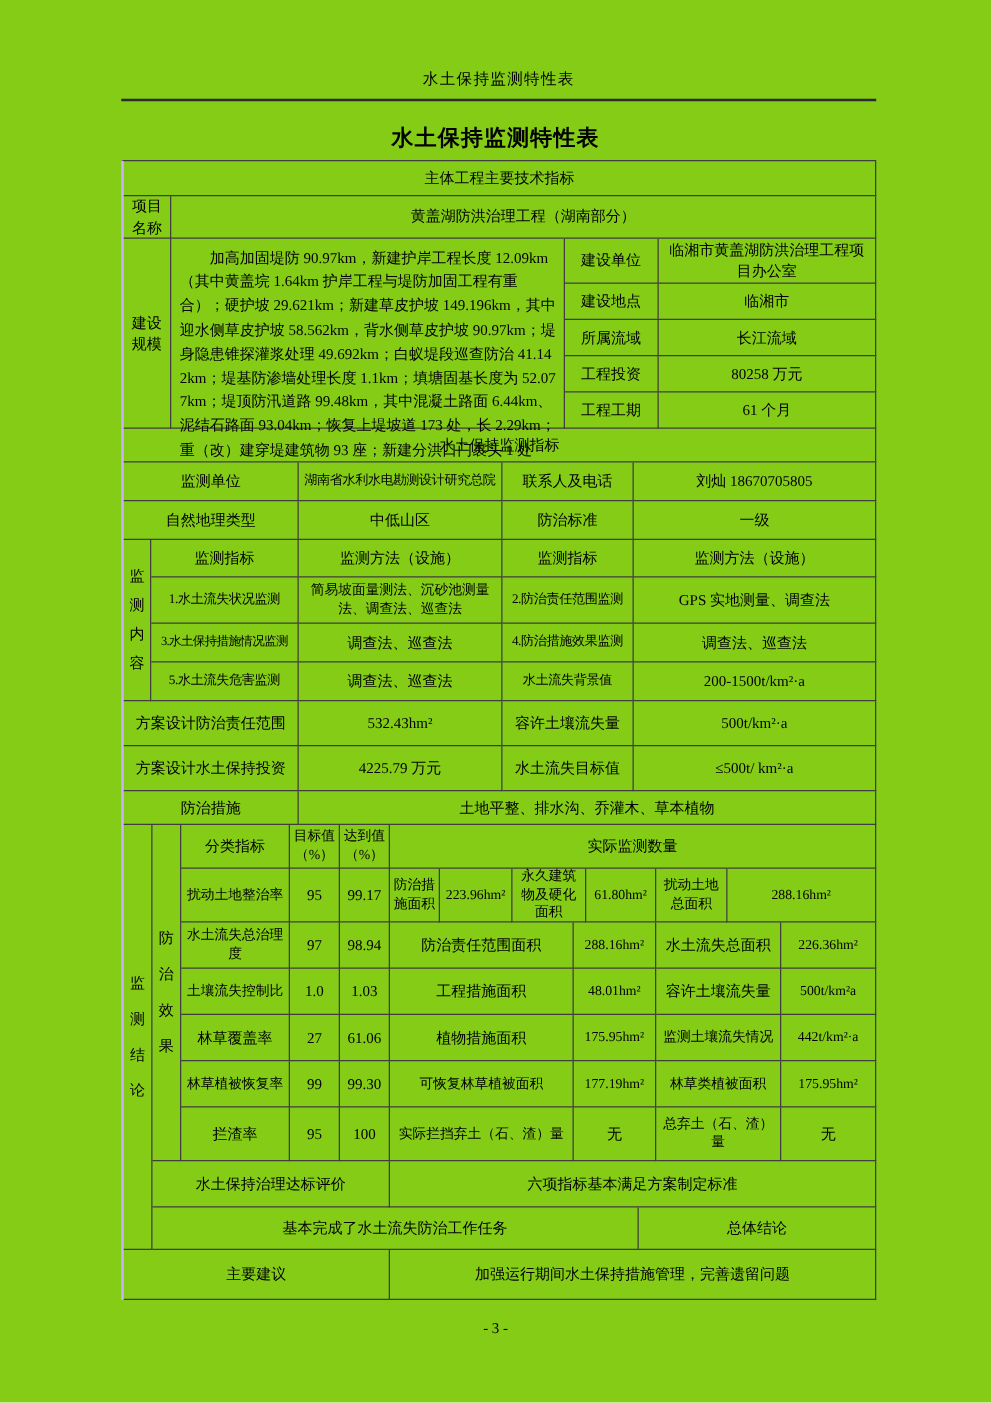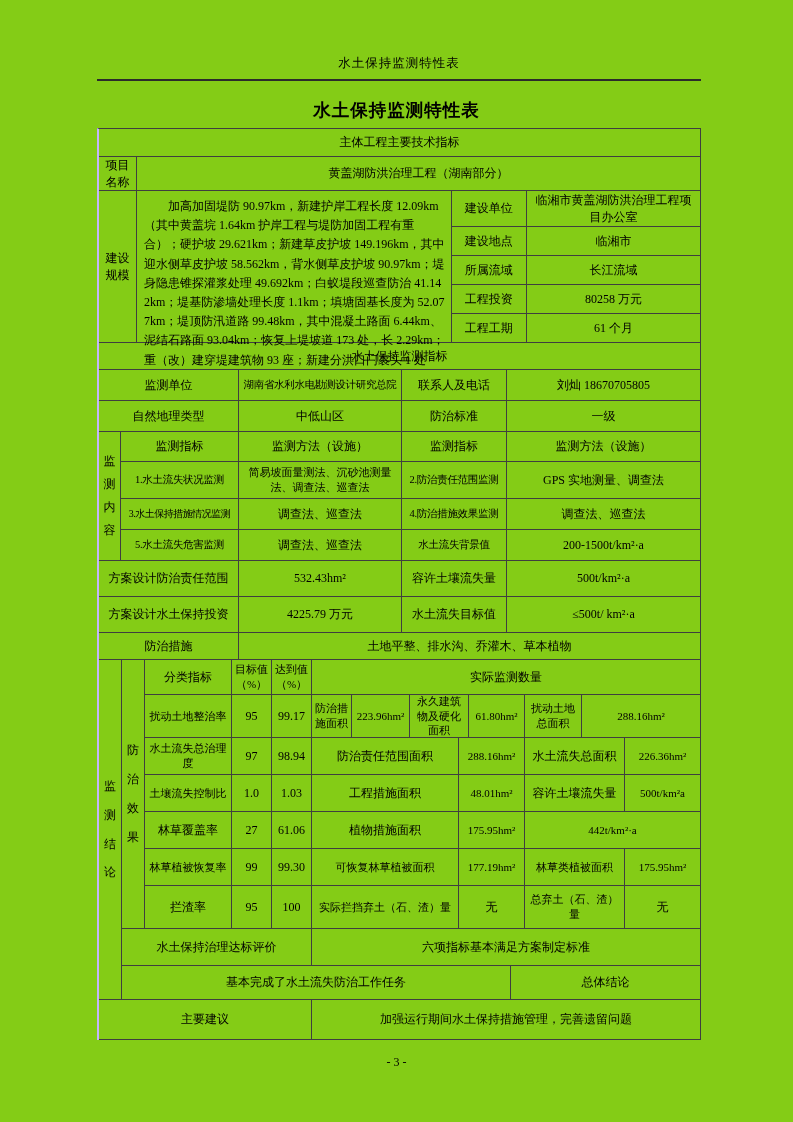--- a/index.html
+++ b/index.html
@@ -210,20 +210,21 @@
               <div class="cell w100">容许土壤流失量</div>
               <div class="cell f1 small">500t/km²a</div>
             </div>
 
             <div class="row" style="height:37px">
               <div class="cell w87">林草覆盖率</div>
               <div class="cell w40">27</div>
               <div class="cell w40">61.06</div>
               <div class="cell w147">植物措施面积</div>
               <div class="cell w66 small">175.95hm²</div>
+              <div class="cell w100 small">监测土壤流失情况</div>
               <div class="cell f1 small">442t/km²·a</div>
             </div>
 
             <div class="row" style="height:37px">
               <div class="cell w87 small">林草植被恢复率</div>
               <div class="cell w40">99</div>
               <div class="cell w40">99.30</div>
               <div class="cell w147 small">可恢复林草植被面积</div>
               <div class="cell w66 small">177.19hm²</div>
               <div class="cell w100 small">林草类植被面积</div>

